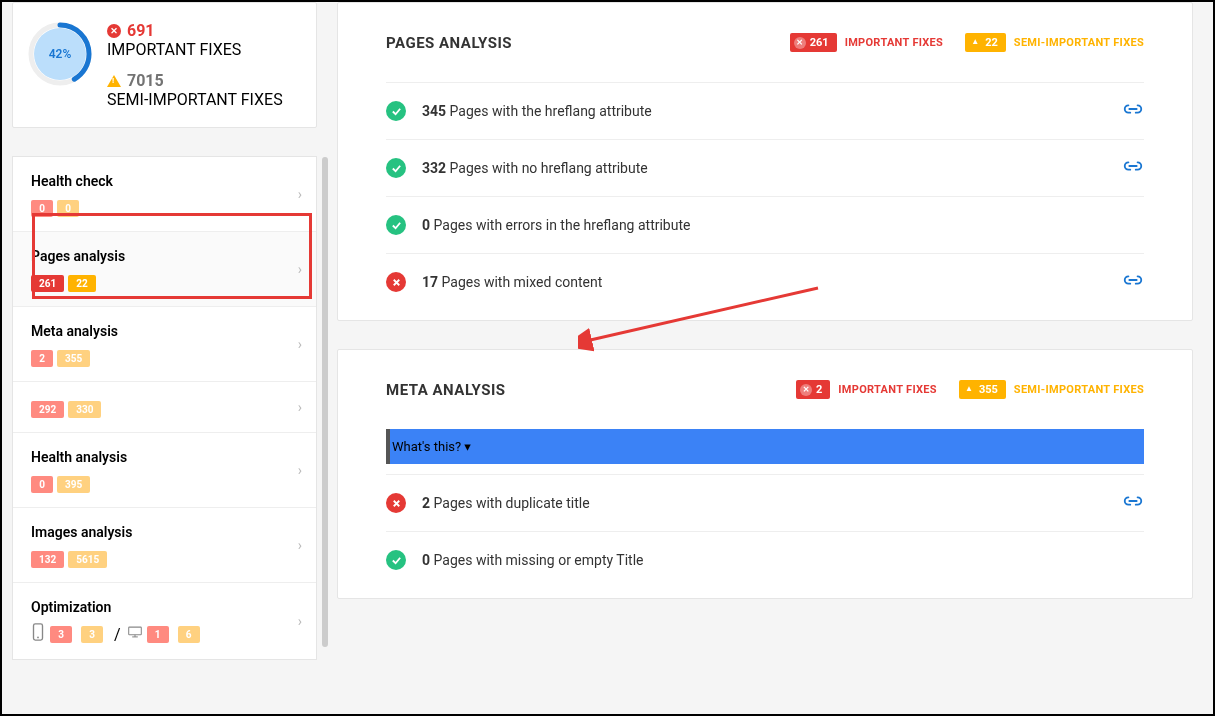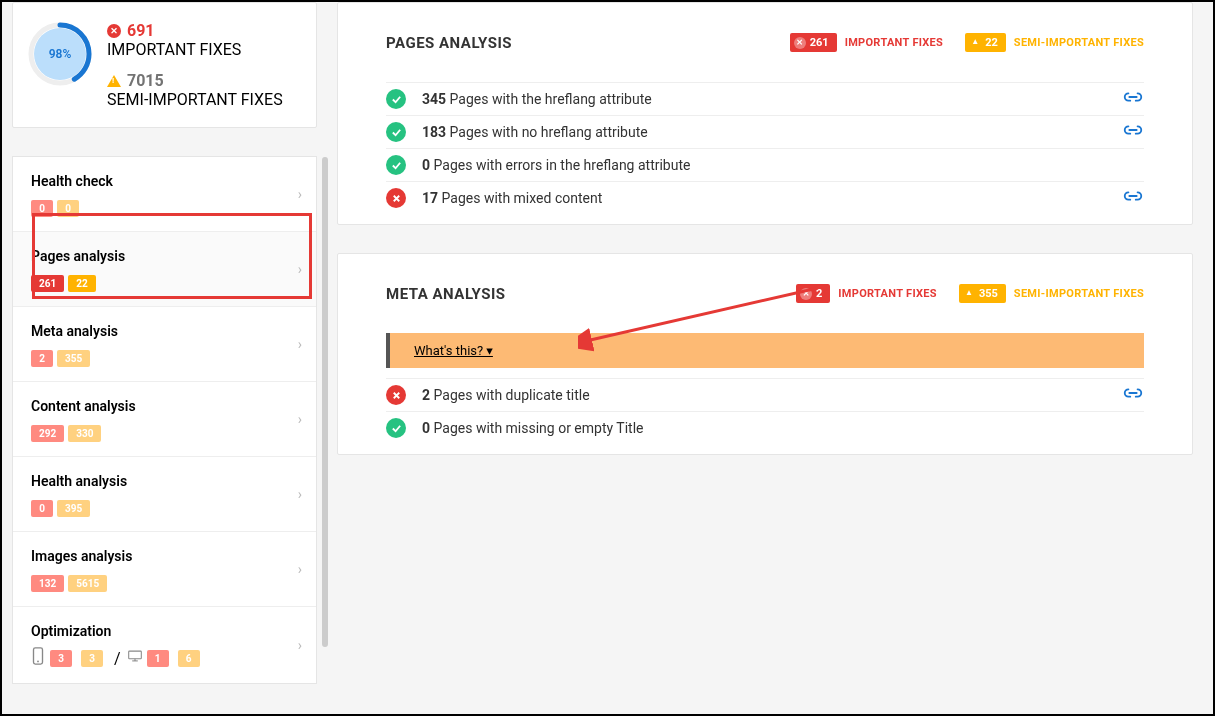--- a/index.html
+++ b/index.html
@@ -38,46 +38,46 @@
 .panel-header { display: flex; align-items: center; margin-bottom: 30px; }
 .panel-title { font-size: 15px; font-weight: 700; color: #333; letter-spacing: 0.5px; flex: 1; }
 .header-badge-group { display: flex; align-items: center; gap: 8px; }
 .hb-pill { display: inline-flex; align-items: center; background: #E53935; color: #fff; padding: 3px 8px 3px 4px; border-radius: 2px; font-size: 11px; font-weight: 700; gap: 4px; }
 .hb-pill.orange { background: #FFB300; }
 .hb-pill .pi { width: 12px; height: 12px; border-radius: 50%; background: rgba(255,255,255,0.35); display: inline-flex; align-items: center; justify-content: center; font-size: 8px; }
 .hb-pill.orange .pi { background: none; }
 .hb-label { font-size: 11px; font-weight: 700; letter-spacing: 0.3px; }
 .hb-label.red { color: #E53935; margin-right: 14px; }
 .hb-label.orange { color: #FFB300; }
-.issue-row { display: flex; align-items: center; padding: 6px 0; border-top: 1px solid #eee; gap: 16px; }
+.issue-row { display: flex; align-items: center; padding: 18px 0; border-top: 1px solid #eee; gap: 16px; }
 .issue-row:first-of-type { border-top: 1px solid #eee; }
 .issue-icon { width: 20px; height: 20px; border-radius: 50%; display: inline-flex; align-items: center; justify-content: center; flex-shrink: 0; }
 .issue-icon.ok { background: #26C281; color: #fff; }
 .issue-icon.err { background: #E53935; color: #fff; }
 .issue-icon svg { width: 11px; height: 11px; }
 .issue-text { flex: 1; font-size: 14px; color: #333; }
 .issue-text b { font-weight: 700; }
 .link-icon { color: #1976D2; flex-shrink: 0; }
 .link-icon svg { width: 22px; height: 16px; }
-.whats-this { border-left: 4px solid #555; background: #fdba74; padding: 10px 24px; font-size: 13px; cursor: pointer; margin-bottom: 10px; text-decoration: underline; }
+.whats-this { border-left: 4px solid #555; background: #3b82f6; padding: 10px 2px; font-size: 13px; cursor: pointer; margin-bottom: 10px; }
 .arrow-annotation { position: absolute; pointer-events: none; z-index: 10; }
 </style>
 </head>
 <body>
 
 <div class="layout">
   <div class="sidebar">
     <div class="summary-card">
       <div class="donut-wrap">
         <svg width="66" height="66">
           <circle cx="33" cy="33" r="26" fill="#BBDEFB"></circle>
           <circle cx="33" cy="33" r="29" fill="none" stroke="#eee" stroke-width="5"></circle>
           <circle cx="33" cy="33" r="29" fill="none" stroke="#1976D2" stroke-width="5" stroke-dasharray="76 182" stroke-linecap="round"></circle>
         </svg>
-        <div class="donut-text">98%</div>
+        <div class="donut-text">42%</div>
       </div>
       <div class="summary-fixes">
         <div class="fix-row-col">
           <div class="fix-row">
             <span class="icon-circle-x">✕</span>
             <span class="cnt" style="color:#E53935">691</span>
           </div>
           <span class="lbl">IMPORTANT FIXES</span>
         </div>
         <div class="fix-row-col">
@@ -103,21 +103,20 @@
           <div class="nav-title">Pages analysis</div>
           <div><span class="badge badge-red">261</span><span class="badge badge-orange">22</span></div>
           <span class="nav-chev">›</span>
         </div>
         <div class="nav-item">
           <div class="nav-title">Meta analysis</div>
           <div><span class="badge badge-red-soft">2</span><span class="badge badge-orange-soft">355</span></div>
           <span class="nav-chev">›</span>
         </div>
         <div class="nav-item">
-          <div class="nav-title">Content analysis</div>
           <div><span class="badge badge-red-soft">292</span><span class="badge badge-orange-soft">330</span></div>
           <span class="nav-chev">›</span>
         </div>
         <div class="nav-item">
           <div class="nav-title">Health analysis</div>
           <div><span class="badge badge-red-soft">0</span><span class="badge badge-orange-soft">395</span></div>
           <span class="nav-chev">›</span>
         </div>
         <div class="nav-item">
           <div class="nav-title">Images analysis</div>
@@ -175,21 +174,21 @@
             <span class="link-icon"><svg viewBox="0 0 24 12">
                 <path d="M8 6 L16 6 M7 2 A4 4 0 0 0 7 10 L9 10 M17 2 A4 4 0 0 1 17 10 L15 10" fill="none" stroke="#1976D2" stroke-width="2" stroke-linecap="round"></path>
               </svg></span>
           </div>
           <div class="issue-row">
             <span class="issue-icon ok">
               <svg viewBox="0 0 12 12">
                 <path d="M2 6 L5 9 L10 3" fill="none" stroke="#fff" stroke-width="2"></path>
               </svg>
             </span>
-            <div class="issue-text"><b>183</b> Pages with no hreflang attribute</div>
+            <div class="issue-text"><b>332</b> Pages with no hreflang attribute</div>
             <span class="link-icon"><svg viewBox="0 0 24 12">
                 <path d="M8 6 L16 6 M7 2 A4 4 0 0 0 7 10 L9 10 M17 2 A4 4 0 0 1 17 10 L15 10" fill="none" stroke="#1976D2" stroke-width="2" stroke-linecap="round"></path>
               </svg></span>
           </div>
           <div class="issue-row">
             <span class="issue-icon ok">
               <svg viewBox="0 0 12 12">
                 <path d="M2 6 L5 9 L10 3" fill="none" stroke="#fff" stroke-width="2"></path>
               </svg>
             </span>

